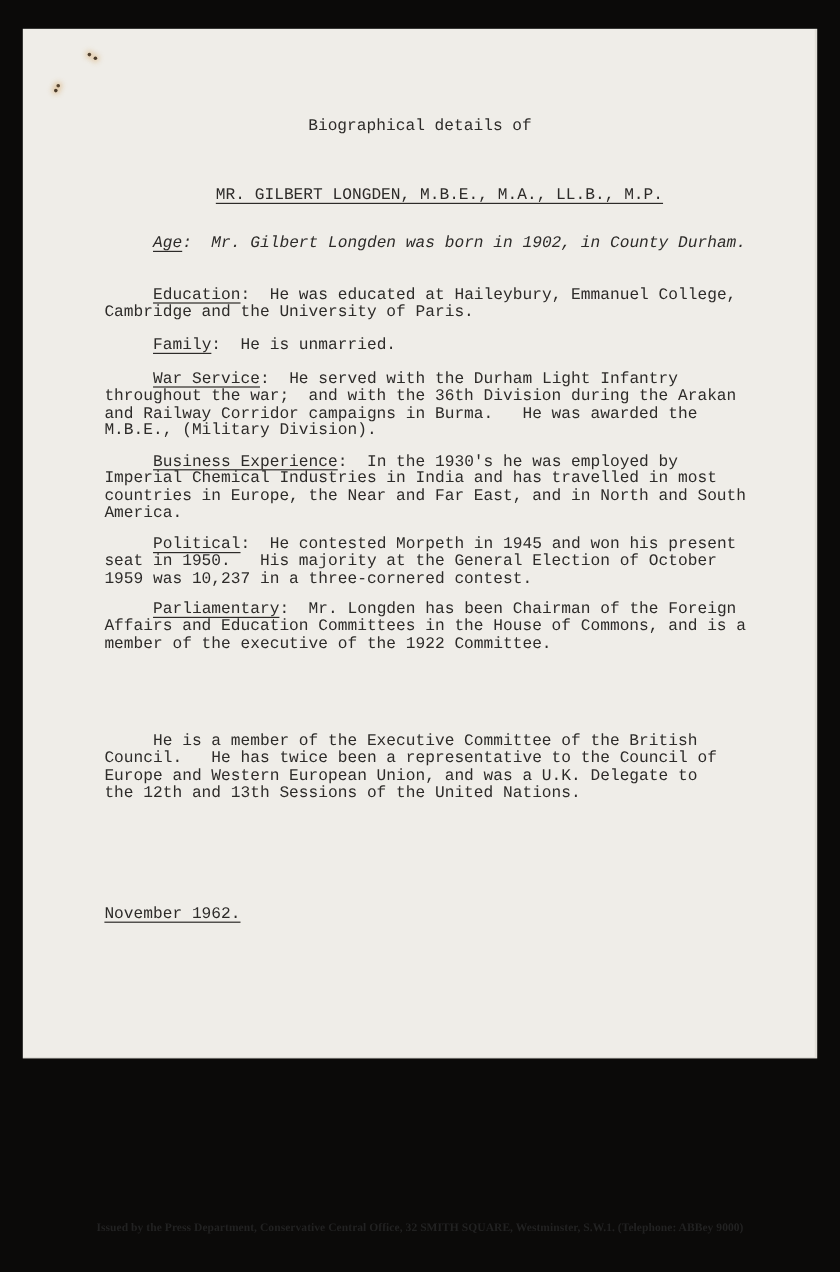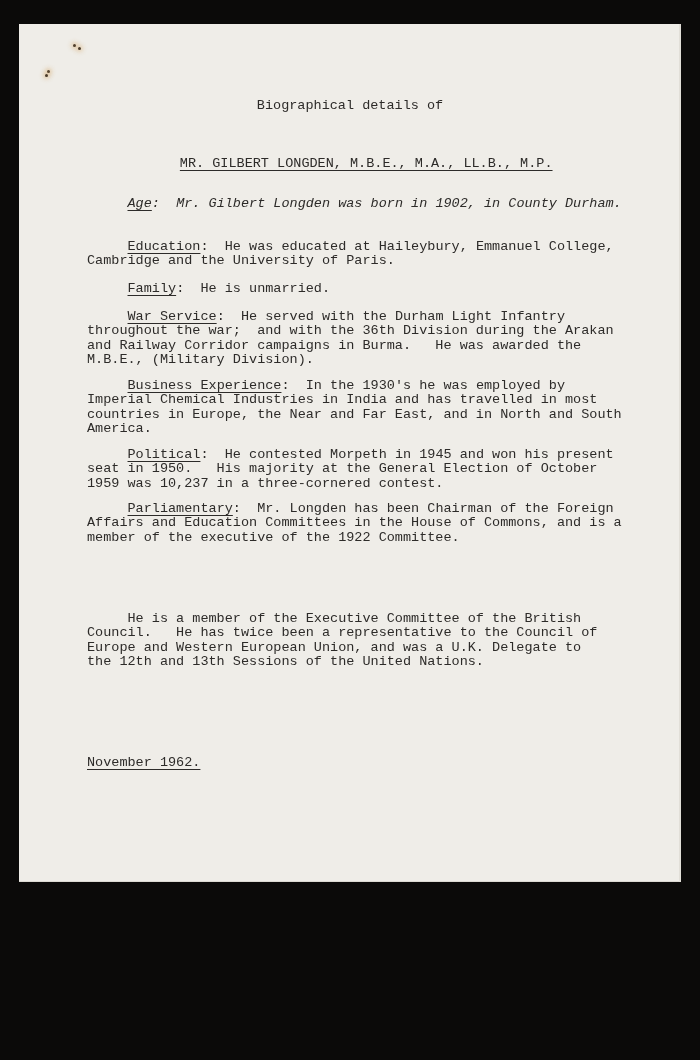--- a/index.html
+++ b/index.html
@@ -72,13 +72,14 @@
 <span>member of the executive of the 1922 Committee.</span></div>
 
 
   <div class="para" style="top:588px;"><span>     He is a member of the Executive Committee of the British</span>
 <span>Council.   He has twice been a representative to the Council of</span>
 <span>Europe and Western European Union, and was a U.K. Delegate to</span>
 <span>the 12th and 13th Sessions of the United Nations.</span></div>
 
   <div class="para" style="top:732px;"><span class="head">November 1962.</span></div>
 
+  <div class="footer">Issued by the Press Department, Conservative Central Office, 32 SMITH SQUARE, Westminster, S.W.1. (Telephone: ABBey 9000)</div>
 </div>
 
 </body></html>

